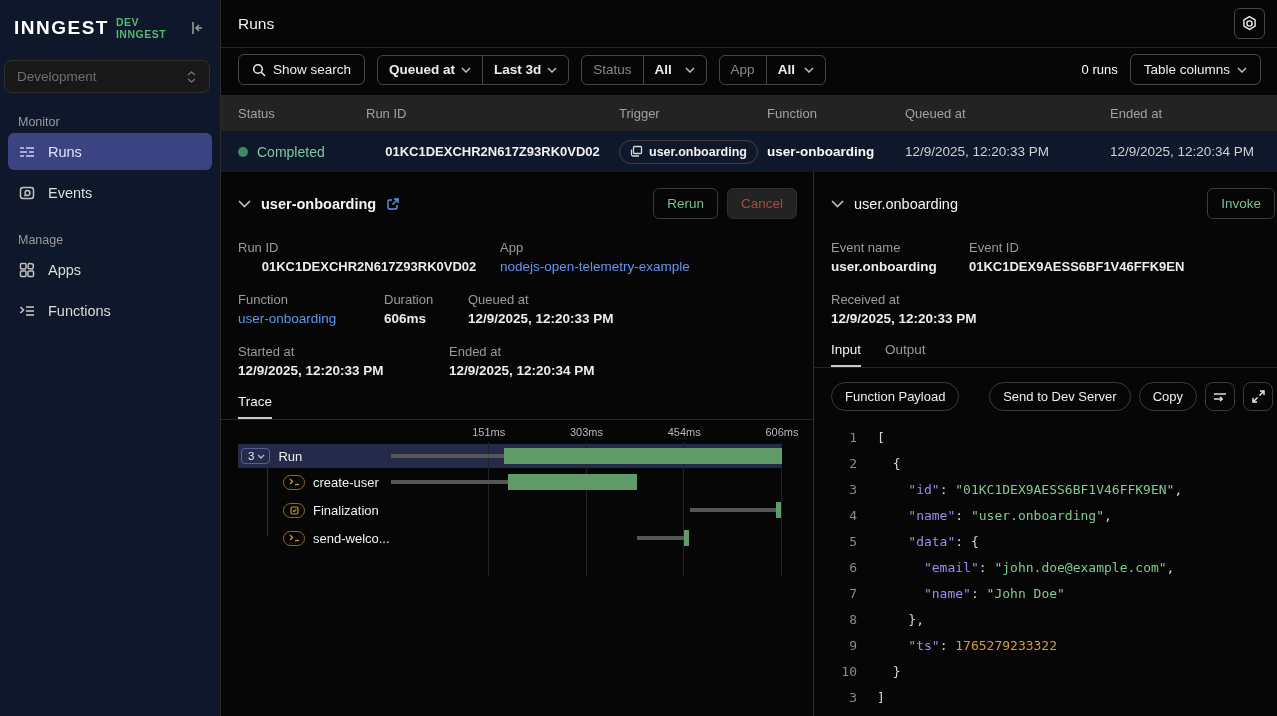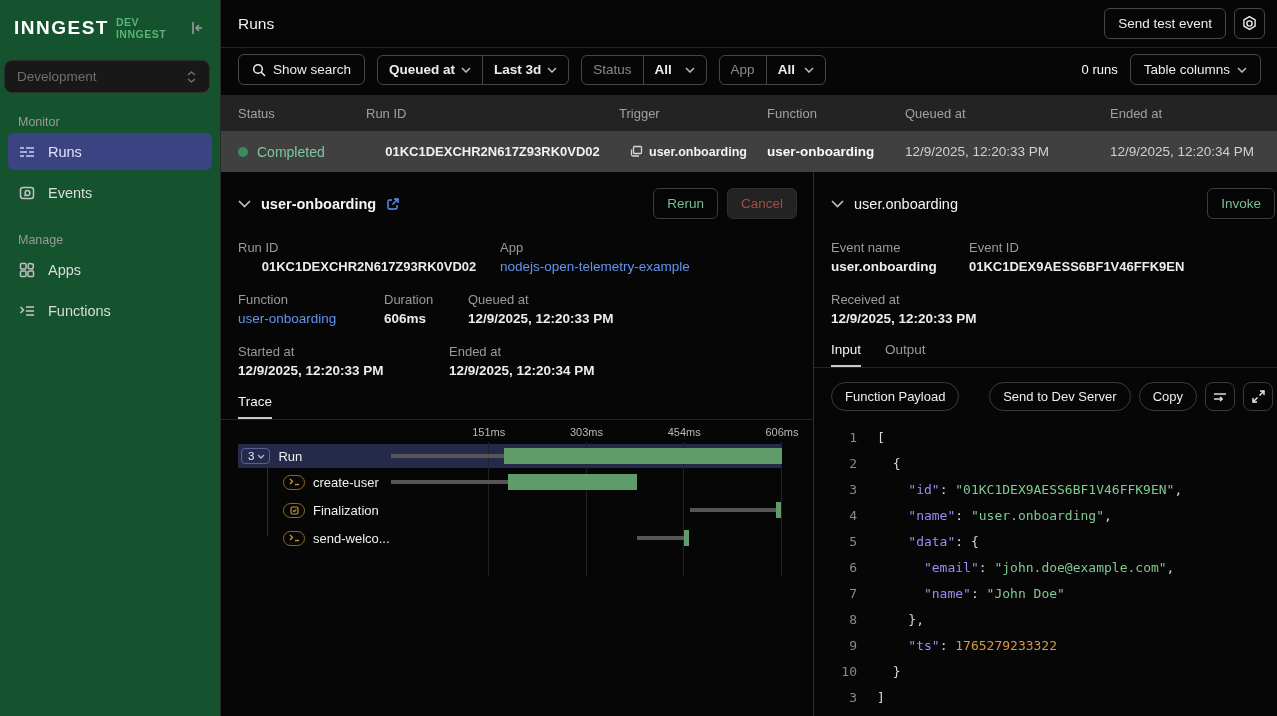--- a/index.html
+++ b/index.html
@@ -1,21 +1,21 @@
 <!DOCTYPE html>
 <html><head>
 <meta charset="utf-8">
 <style>
   * { margin:0; padding:0; box-sizing:border-box; }
   html,body { width:1277px; height:716px; background:#060606; font-family:"Liberation Sans",sans-serif; color:#e8e8e8; overflow:hidden; }
   .app { position:relative; width:1277px; height:716px; display:flex; }
   svg { display:block; }
 
   
-  .sidebar { width:221px; height:716px; border-right:1px solid #2a2a2a; background:#14532d; flex:none; }
+  .sidebar { width:221px; height:716px; border-right:1px solid #2a2a2a; background:#0f172a; flex:none; }
   .logo-row { display:flex; align-items:center; padding:16px 14px 10px 14px; gap:7px; }
   .logo { font-size:19px; font-weight:800; letter-spacing:1.5px; color:#fff; }
   .env-badge { font-size:10.5px; font-weight:700; letter-spacing:.5px; color:#57b576; }
   .collapse-btn { margin-left:auto; color:#9a9a9a; cursor:pointer; }
   .env-select { margin:10px 10px 0 4px; height:33px; background:#181818; border:1px solid #2e2e2e; border-radius:8px; display:flex; align-items:center; padding:0 12px; color:#6f6f6f; font-size:13.5px; }
   .env-select .updown { margin-left:auto; }
   .nav-section-label { color:#9a9a9a; font-size:12.5px; padding:0 0 0 18px; margin-top:22px; }
   .nav-item { display:flex; align-items:center; gap:12px; height:37px; margin:4px 8px 0 8px; border-radius:6px; padding:0 10px; font-size:14.5px; color:#dcdcdc; cursor:pointer; }
   .nav-item.active { background:#3c4383; color:#dfe4fb; }
   .nav-icon { width:18px; height:18px; color:#c2c2c2; }
@@ -34,21 +34,21 @@
   .fgroup .seg { display:inline-flex; align-items:center; gap:6px; padding:0 11px; font-size:13.5px; font-weight:700; color:#ededed; cursor:pointer; height:100%; }
   .fgroup .seg.muted { color:#8a8a8a; font-weight:400; cursor:default; }
   .fgroup .vdiv { width:1px; height:100%; background:#454545; }
   .filter-right { margin-left:auto; display:flex; align-items:center; gap:12px; }
   .runs-count { color:#ffffff; font-size:13px; }
   .chev { width:10px; height:6px; }
 
   
   .thead, .trow { display:grid; grid-template-columns:128px 253px 148px 138px 205px 1fr; padding-left:17px; align-items:center; }
   .thead { height:36px; background:#232323; color:#a0a0a0; font-size:13px; flex:none; }
-  .trow { height:41px; background:#404040; cursor:pointer; flex:none; }
+  .trow { height:41px; background:#0f172a; cursor:pointer; flex:none; }
   .status-cell { display:flex; align-items:center; gap:9px; }
   .status-dot { width:10px; height:10px; border-radius:50%; background:#3e8a60; }
   .status-text { color:#7cc7a1; font-size:14px; }
   .mono { font-family:Liberation Sans, sans-serif;text-align:center; }
   .runid-cell { font-size:13px; color:#f0f0f0; font-weight:600; }
   .trigger-pill { display:inline-flex; align-items:center; gap:6px; border:1px solid #3f3f3f; border-radius:999px; height:24px; padding:0 10px; font-size:12.5px; font-weight:700; color:#f2f2f2; width:max-content; cursor:pointer; }
   .fn-cell { font-size:13.5px; font-weight:700; color:#fafafa; }
   .date-cell { font-size:13.5px; color:#d0d0d0; }
 
   
@@ -181,21 +181,20 @@
       </span>
       <span>Functions</span>
     </div>
   </aside>
 
   <div class="main">
 
     <div class="topbar">
       <span class="page-title">Runs</span>
       <div class="topbar-right">
-        <button class="btn">Send test event</button>
         <button class="btn icon-only">
           <span>
             <svg width="17" height="17" viewBox="0 0 17 17" stroke="#ededed" stroke-width="1.4" fill="none">
                 <path d="M8.5 1.6l5.6 3.2v6.4l-5.6 3.2-5.6-3.2V4.8z"></path>
                 <circle cx="8.5" cy="8.5" r="2.6"></circle>
               </svg>
           </span>
         </button>
       </div>
     </div>

